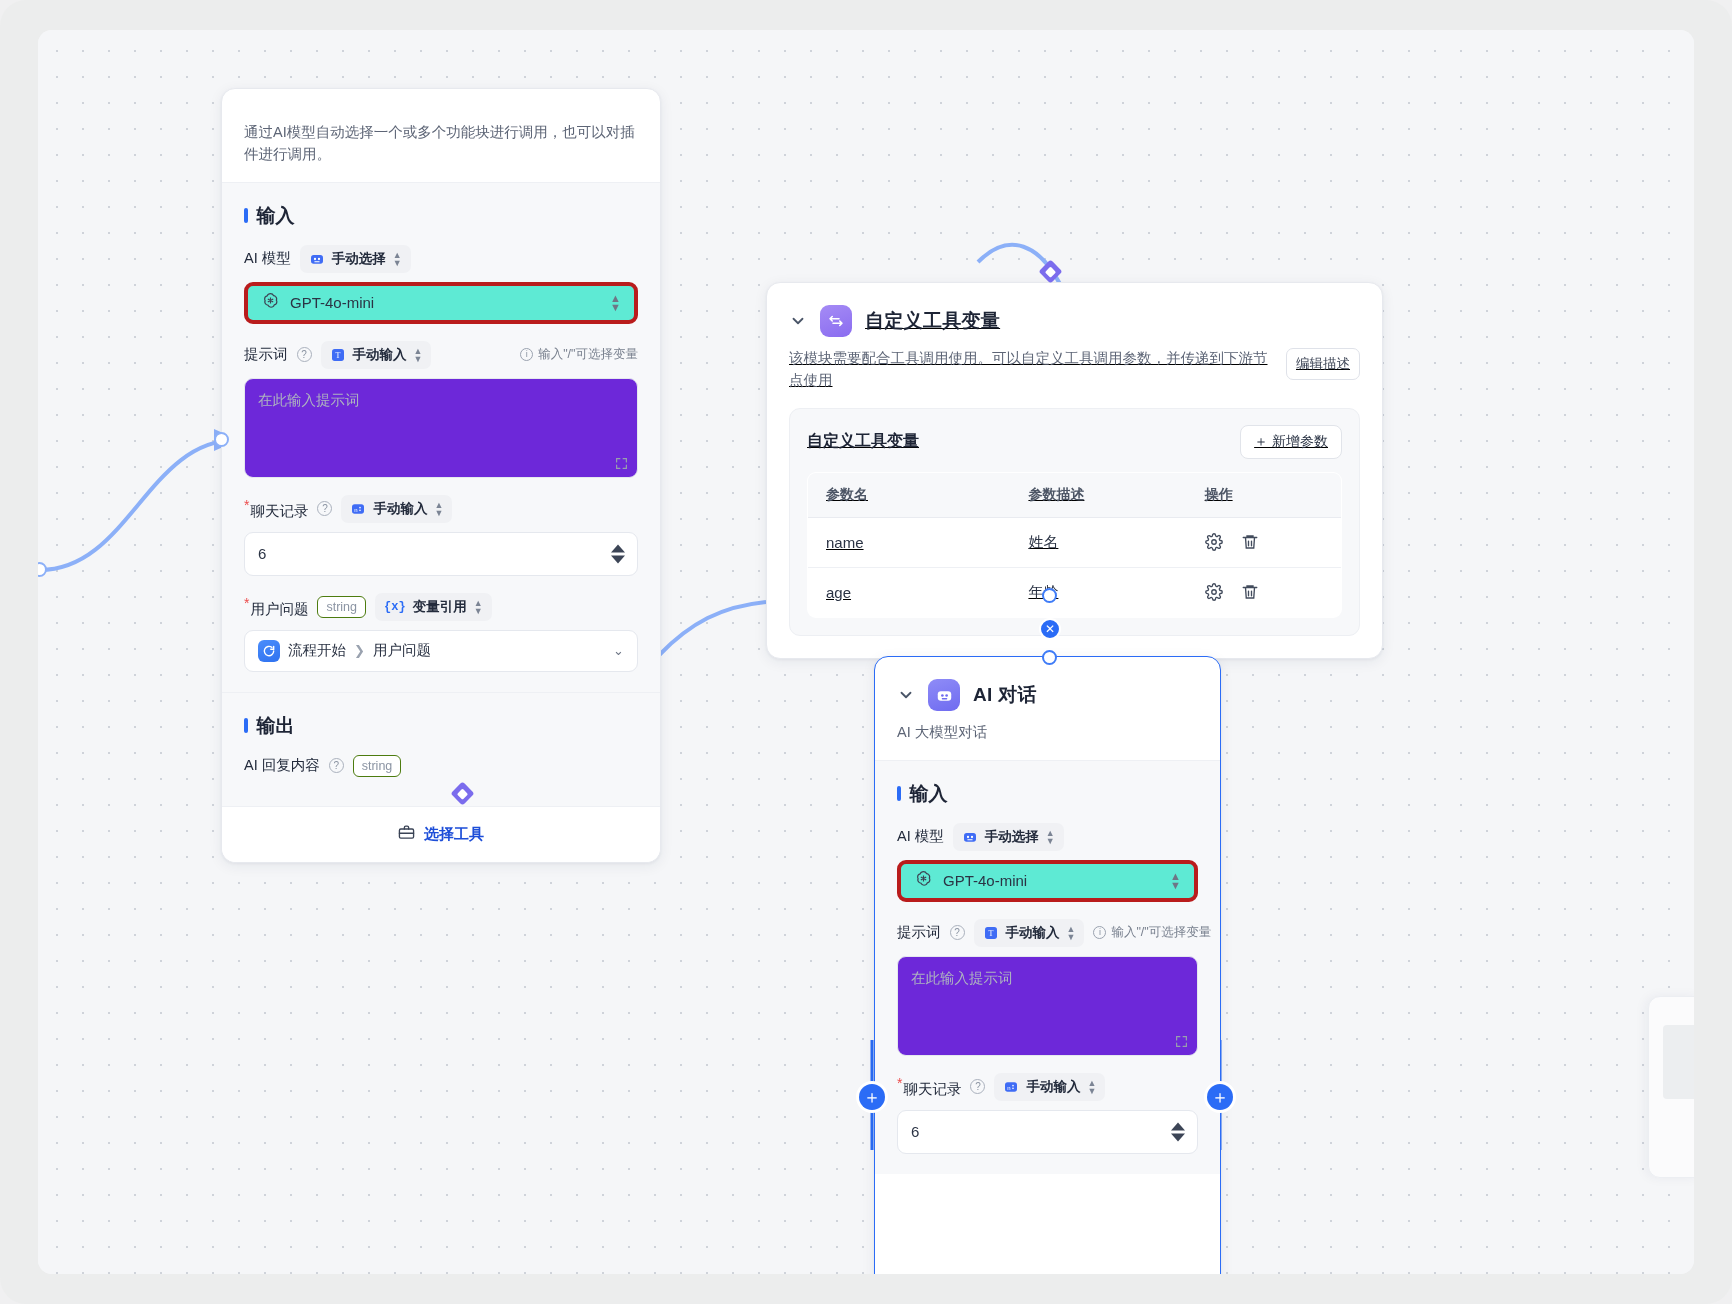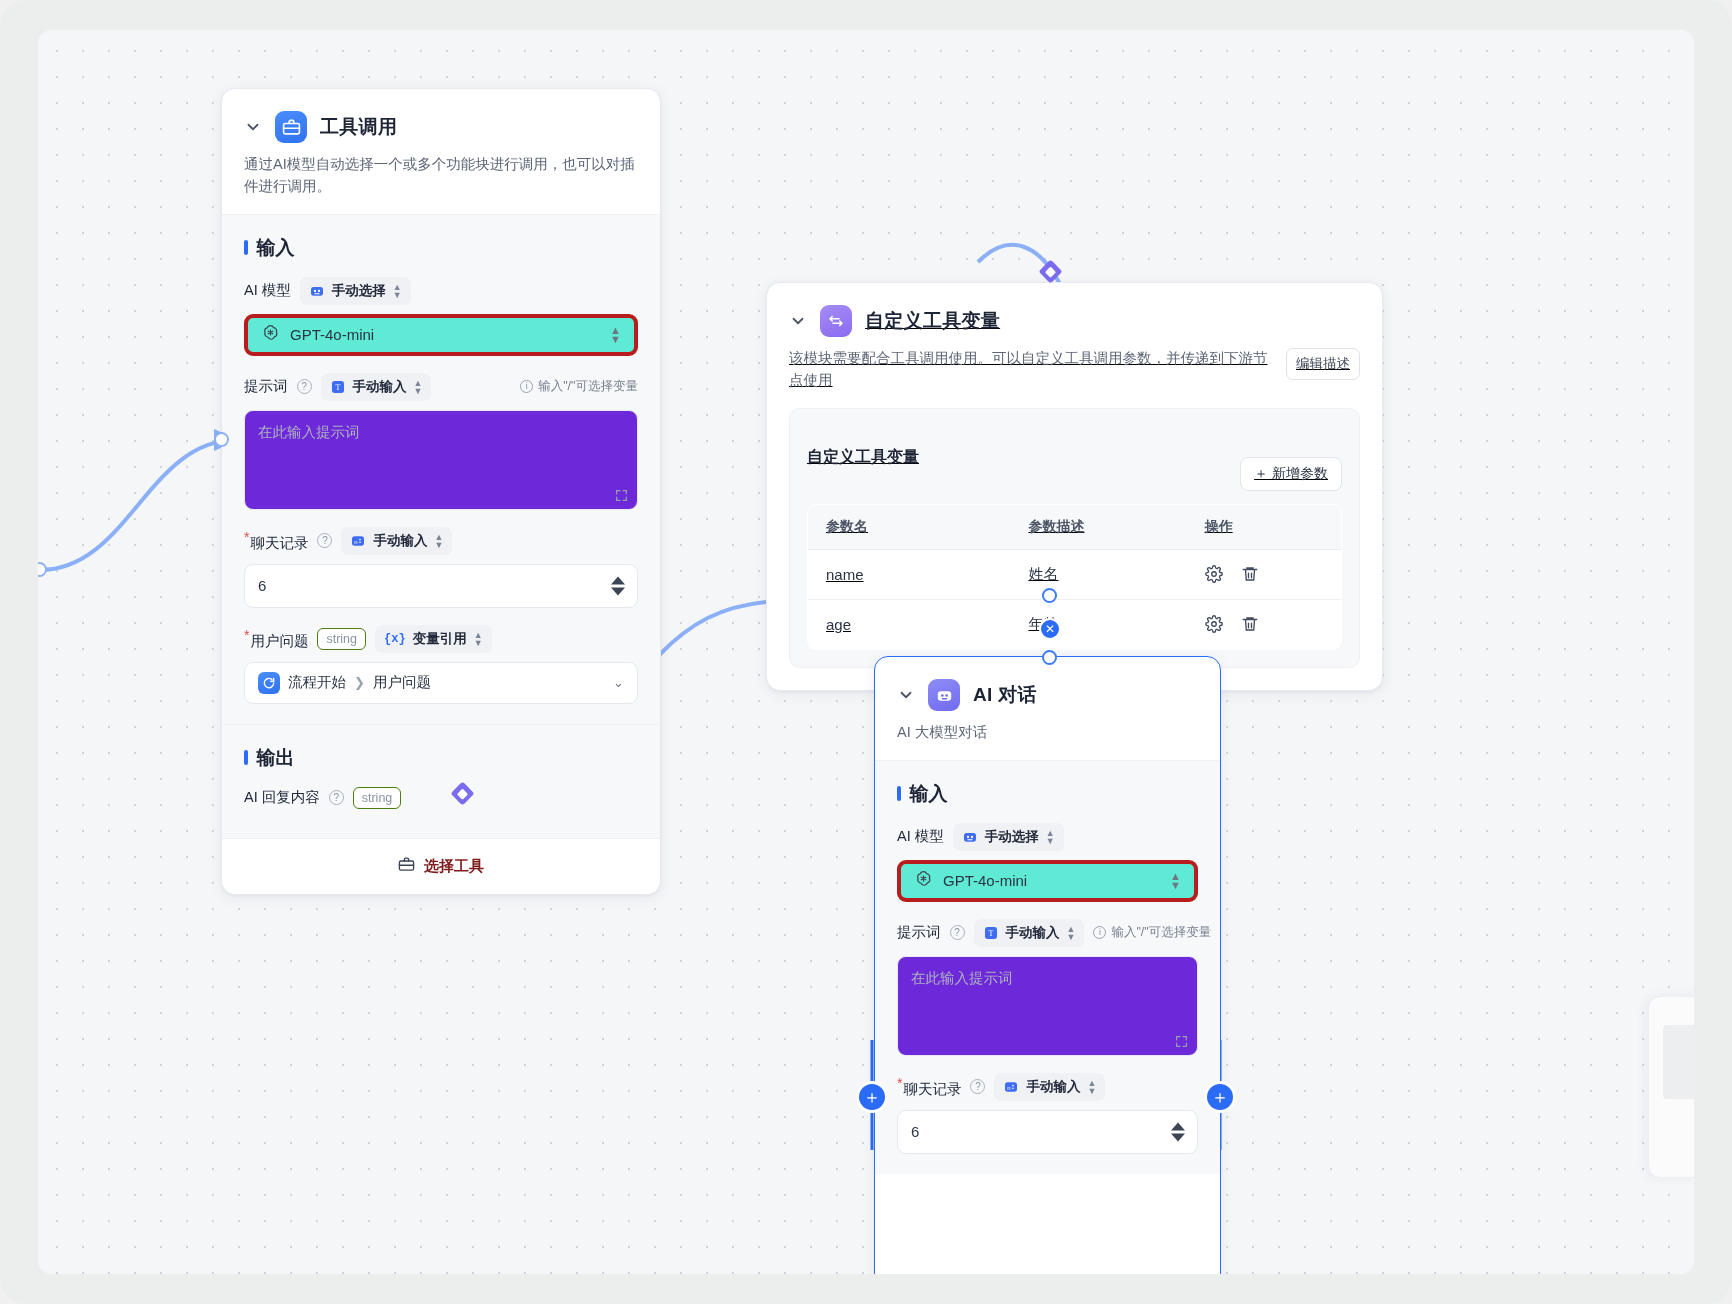--- a/index.html
+++ b/index.html
@@ -169,33 +169,33 @@
              background: linear-gradient(160deg,#4a8dfb,#2f72f0);
              display:flex; align-items:center; justify-content:center; flex:none; }
   .ref-txt { font-size: 14.5px; color: #2b3344; }
   .ref-sep { color: #9aa2af; font-size: 13px; font-weight: 700; }
 
   .node-foot {
     border-top: 1px solid #eef0f4;
     height: 56px; display: flex; align-items: center; justify-content: center;
     gap: 9px; cursor: pointer; border-radius: 0 0 14px 14px; background:#fff;
   }
-  .node-foot .ftxt { font-size: 15px; font-weight: 600; color: #7f1d1d; }
+  .node-foot .ftxt { font-size: 15px; font-weight: 600; color: #1d4ed8; }
 
   
   .panel {
     background: #f7f8fa; border: 1px solid #edeff3; border-radius: 11px;
     margin: 16px 22px 22px 22px; padding: 16px 17px 17px 17px;
   }
   .panel-head { display: flex; align-items: center; margin-bottom: 13px; }
   .panel-title { font-size: 16px; font-weight: 700; color: #1e2536; }
   .add-btn {
     margin-left: auto; background: #fff; border: 1px solid #e1e4ea;
     border-radius: 8px; padding: 7px 13px; font-size: 14px; color: #2a3344;
-    cursor: pointer; display: flex; align-items: center; gap: 6px; margin-top: 32px;
+    cursor: pointer; display: flex; align-items: center; gap: 6px;
   }
   table.params { width: 100%; border-collapse: collapse;
                  background:#fff; border:1px solid #e9ebf0; border-radius: 9px; overflow:hidden; }
   table.params th {
     text-align: left; font-size: 14px; font-weight: 600; color: #4d5666;
     background: #f7f8fa; padding: 13px 0 13px 18px;
     border-bottom: 1px solid #e9ebf0;
   }
   table.params td {
     font-size: 15px; color: #2b3344; padding: 15px 0 15px 18px;
@@ -269,35 +269,20 @@
       <path d="M 1012 566 L 1012 632" stroke="#2b6cf6" stroke-width="5" fill="none"></path>
       <path d="M 1000 612 L 1012 636 L 1024 612 Z" fill="#2b6cf6"></path>
 
       <path d="M 834 1010 L 834 1120" stroke="#2b6cf6" stroke-width="3" fill="none"></path>
       <path d="M 1182 1010 L 1182 1120" stroke="#2b6cf6" stroke-width="3" fill="none"></path>
     </svg>
 
     <div class="node" style="left:183px; top:58px; width:440px;">
 
       <div class="node-head">
-        <div class="node-title-row">
-          <span class="chev">
-            <svg width="18" height="18" viewBox="0 0 24 24" fill="none" stroke="currentColor" stroke-width="2.4" stroke-linecap="round" stroke-linejoin="round">
-                  <polyline points="6 9 12 15 18 9"></polyline>
-                </svg>
-          </span>
-          <span class="node-icon blue">
-            <svg width="19" height="19" viewBox="0 0 24 24" fill="none" stroke="#fff" stroke-width="2" stroke-linecap="round" stroke-linejoin="round">
-              <rect x="2" y="7" width="20" height="13" rx="2"></rect>
-                  <path d="M9 7V5a2 2 0 0 1 2-2h2a2 2 0 0 1 2 2v2"></path>
-                  <path d="M2 13h20"></path>
-            </svg>
-          </span>
-          <span class="node-title">工具调用</span>
-        </div>
         <div class="node-desc">通过AI模型自动选择一个或多个功能块进行调用，也可以对插件进行调用。</div>
       </div>
 
       <div class="section">
         <div class="section-title">输入</div>
 
         <div class="field">
           <div class="field-label-row">
             <span class="flabel">AI 模型</span>
             <span class="pill">

